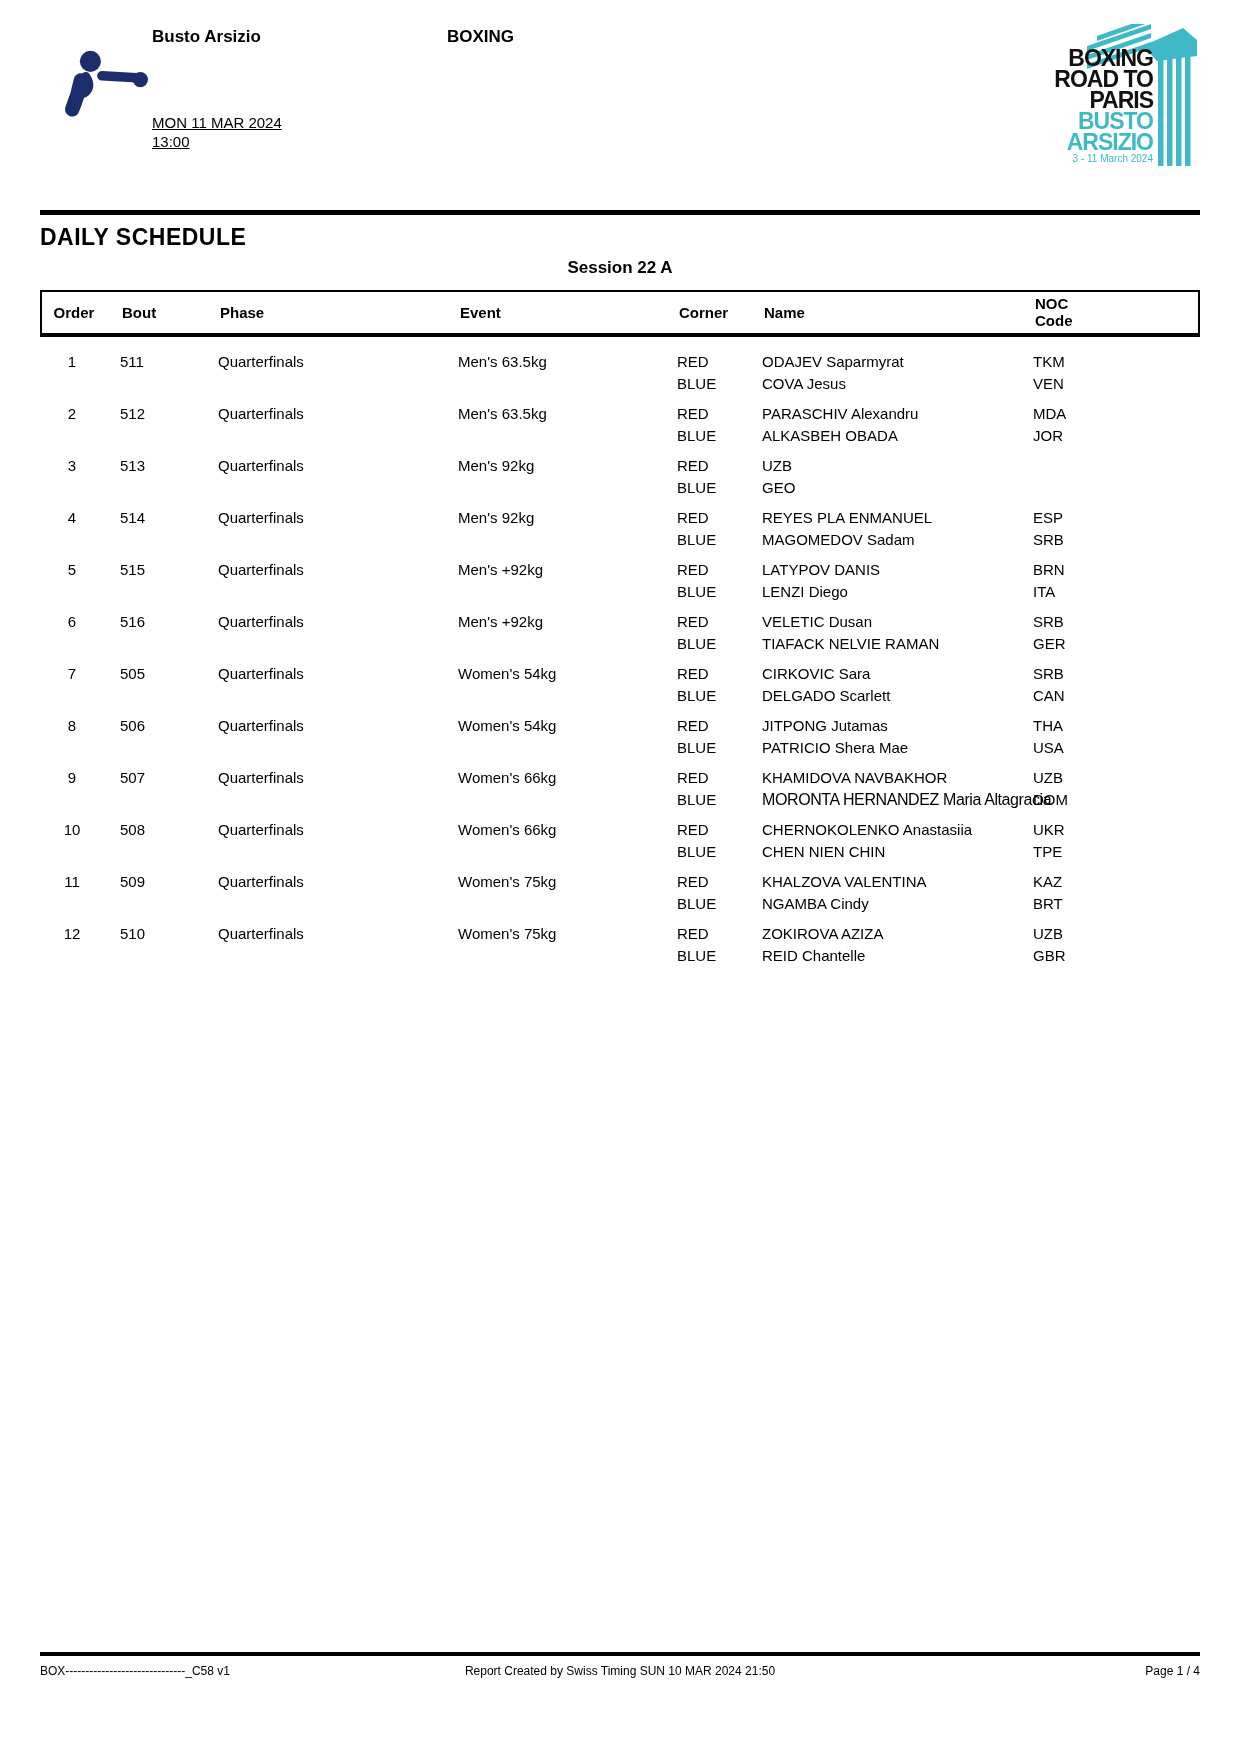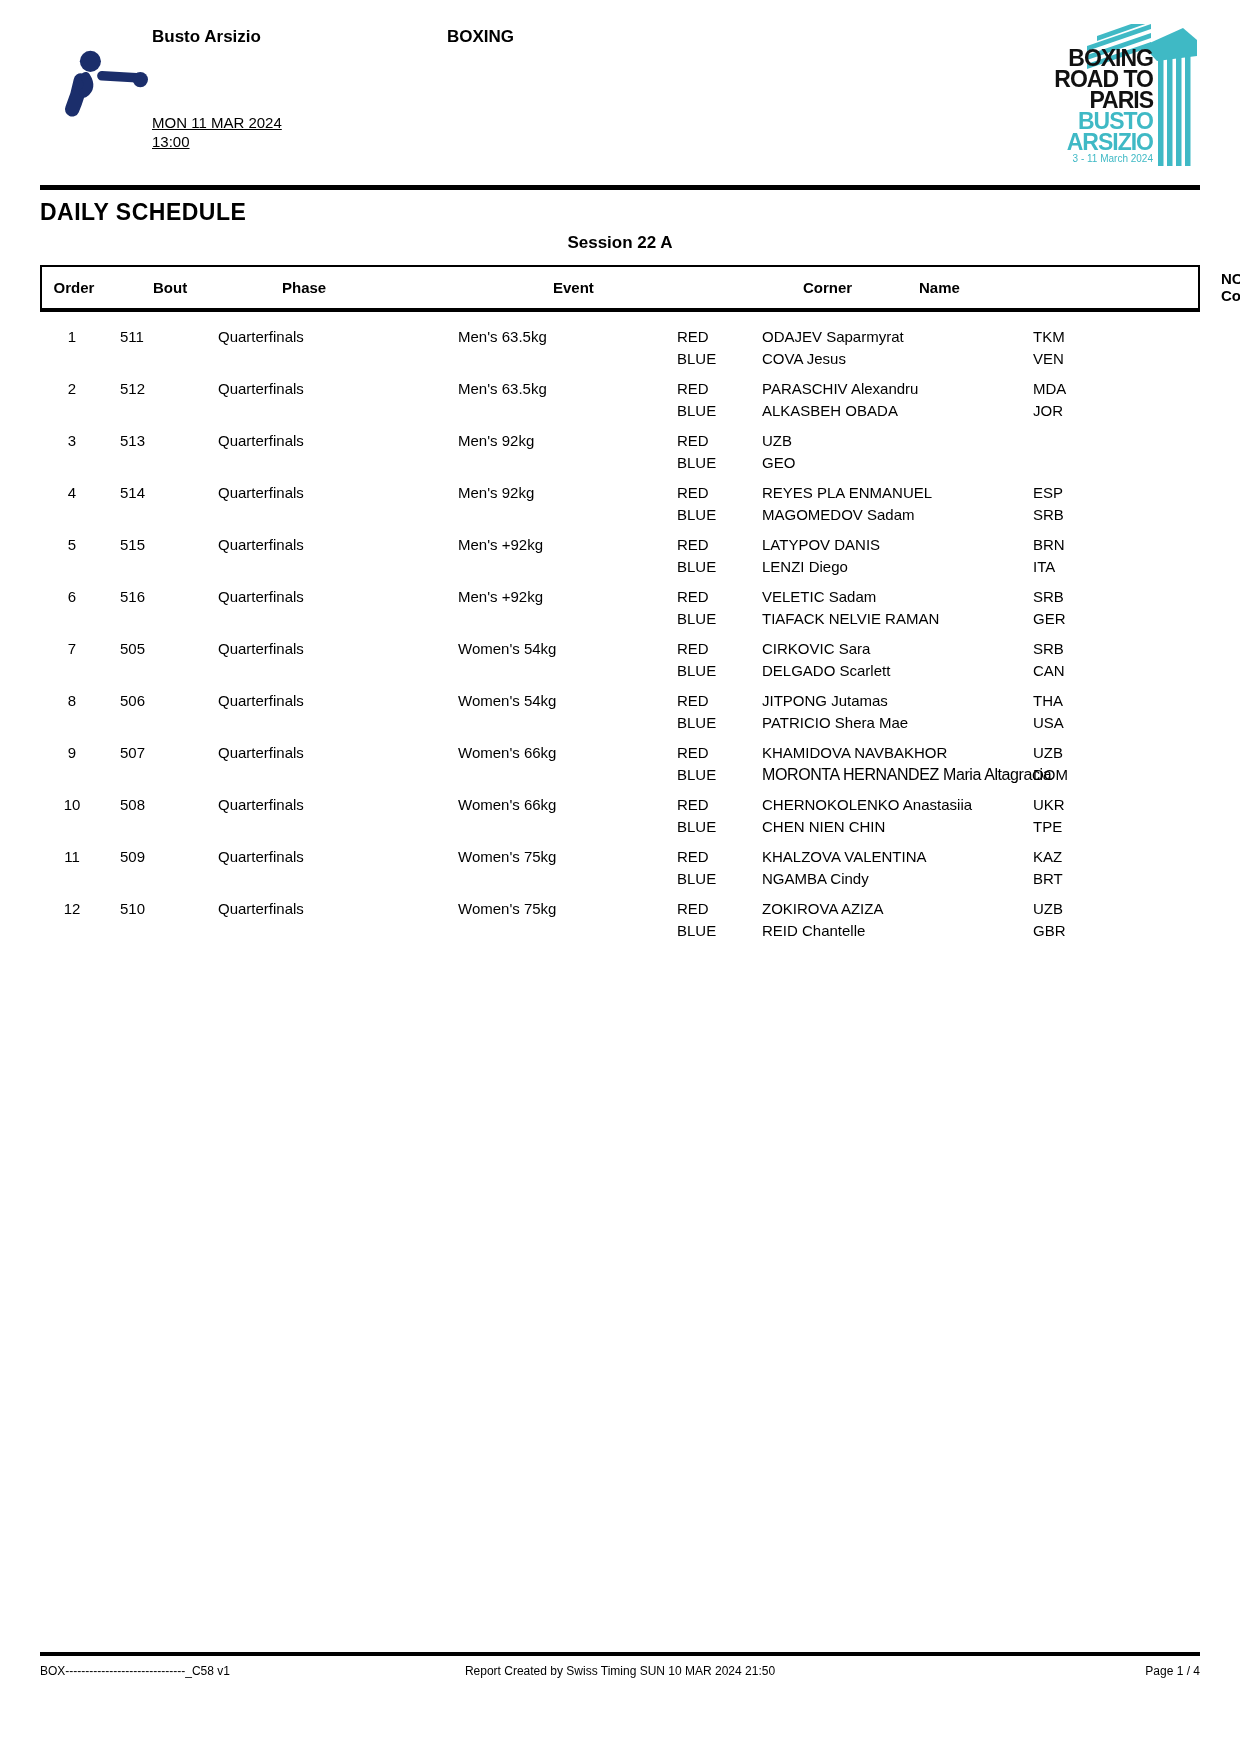--- a/index.html
+++ b/index.html
@@ -7,21 +7,21 @@
   body {
     width: 1240px; height: 1754px;
     font-family: "Liberation Sans", "DejaVu Sans", sans-serif;
     color: #000;
     position: relative;
     overflow: hidden;
   }
   .page { width: 1240px; height: 1754px; padding: 0 40px; position: relative; }
 
   
-  .header-zone { position: relative; height: 185px; }
+  .header-zone { position: relative; height: 210px; }
   .venue { position: absolute; left: 112px; top: 27px; font-size: 17px; font-weight: bold; }
   .sport { position: absolute; left: 407px; top: 27px; font-size: 17px; font-weight: bold; }
   .datetime { position: absolute; left: 112px; top: 113px; font-size: 15px; line-height: 19px; text-decoration: underline; }
   .pictogram { position: absolute; left: 12px; top: 46px; }
   .event-logo { position: absolute; right: 3px; top: 24px; }
 
   .rule-top { height: 5px; background: #000; }
 
   .title { text-align: left; font-size: 23px; font-weight: 600; letter-spacing: 0.5px; margin-top: 9px; }
   .subtitle { text-align: center; font-size: 17px; font-weight: bold; margin-top: 7px; }
@@ -32,21 +32,20 @@
     grid-template-columns: 64px 114px 240px 219px 85px 271px 1fr;
   }
   .thead {
     margin-top: 12px;
     border: 2px solid #000;
     border-bottom: 4px solid #000;
     padding: 3px 0 4px 0;
     align-items: center;
     font-size: 15px; font-weight: bold;
     line-height: 17px;
-    gap: 31px;
   }
   .col-order { text-align: center; }
   .col-bout { padding-left: 16px; }
   .tbody { padding-top: 14px; }
   .bout-row { margin-bottom: 9px; font-size: 15px; }
   .line { line-height: 21.5px; height: 21.5px; white-space: nowrap; }
   .condensed { font-size: 16px; letter-spacing: -0.4px; }
 
   
   .footer {
@@ -231,21 +230,21 @@
     <div class="bout-row grid-cols">
       <div class="col-order line">6</div>
       <div class="col-bout line">516</div>
       <div class="col-phase line">Quarterfinals</div>
       <div class="col-event line">Men's +92kg</div>
       <div class="col-corner">
         <div class="line">RED</div>
         <div class="line">BLUE</div>
       </div>
       <div class="col-name">
-        <div class="line">VELETIC Sadam</div>
+        <div class="line">VELETIC Dusan</div>
         <div class="line">TIAFACK NELVIE RAMAN</div>
       </div>
       <div class="col-noc">
         <div class="line">SRB</div>
         <div class="line">GER</div>
       </div>
     </div>
 
     <div class="bout-row grid-cols">
       <div class="col-order line">7</div>

